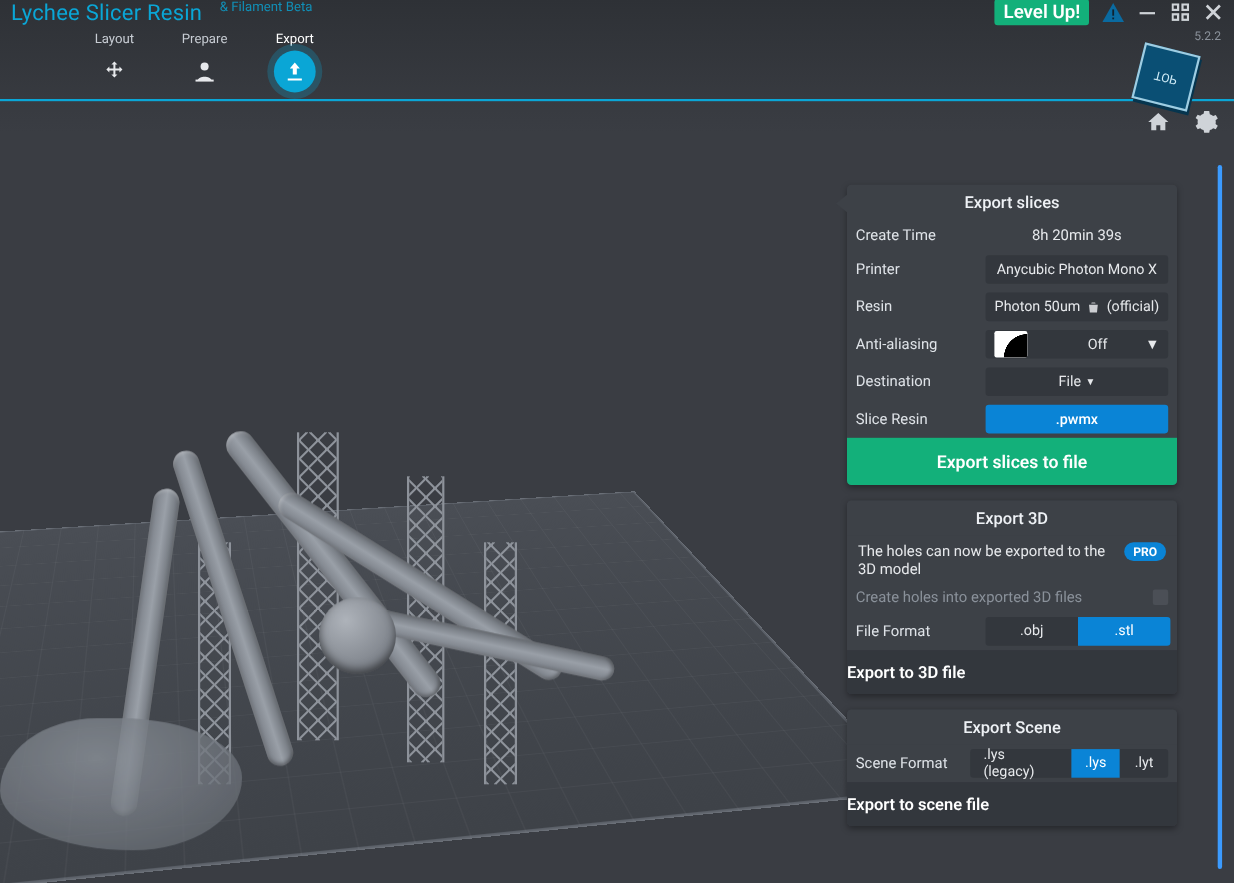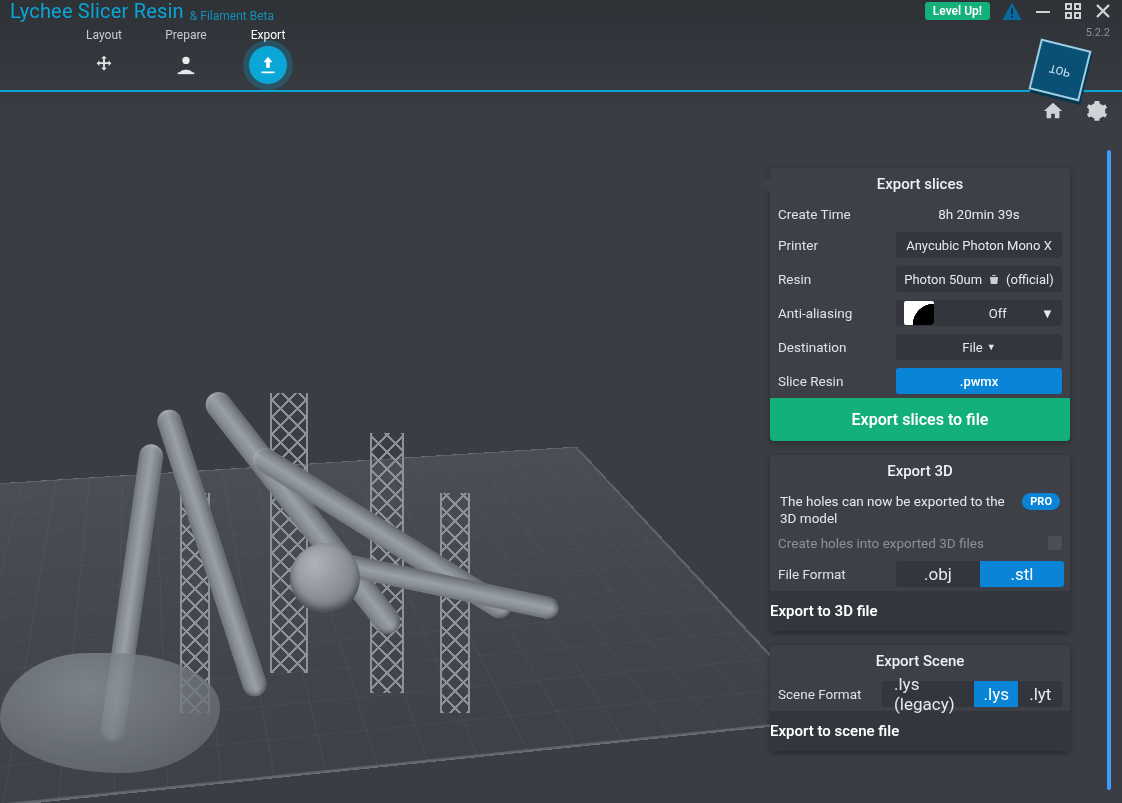--- a/index.html
+++ b/index.html
@@ -1,24 +1,24 @@
 <!DOCTYPE html>
 <html><head>
 <meta charset="utf-8">
 <style>
   * { box-sizing: border-box; margin: 0; padding: 0; font-family: -apple-system, BlinkMacSystemFont, "Segoe UI", Roboto, Arial, sans-serif; }
   html, body { width: 1122px; height: 803px; overflow: hidden; background: #3a3d43; color: #e7e9ec; }
   .app { position: relative; width: 100%; height: 100%; background: linear-gradient(#2e3136 0, #3a3d43 120px, #3a3d43 100%); }
   
   .titlebar { height: 22px; display:flex; align-items:center; padding:0 10px; }
-  .title-left { display:flex; align-items:flex-end; gap:6px; }
+  .title-left { display:flex; align-items:flex-start; gap:16px; }
   .title-app { font-size:20px; color:#0aa6d6; font-weight:400; letter-spacing:.2px; }
   .title-sub { font-size:12px; color:#0aa6d6; opacity:.8; }
   .title-right { margin-left:auto; display:flex; align-items:center; gap:12px; }
-  .levelup { background:#13b07a; color:#fff; font-size:12px; border-radius:3px; padding:2px 8px; font-weight:600; }
+  .levelup { background:#13b07a; color:#fff; font-size:17px; border-radius:3px; padding:2px 8px; font-weight:600; }
   .warn-icon svg { display:block; }
   .winbtn { width:18px; height:18px; display:flex; align-items:center; justify-content:center; color:#cfd3d8; }
   .version { position:absolute; right:12px; top:26px; font-size:11px; color:#8a919a; }
   
   .tabs { height:70px; display:flex; align-items:flex-end; gap:34px; padding-left:80px; position:relative; border-bottom:2px solid #0aa6d6; }
   .tab { display:flex; flex-direction:column; align-items:center; gap:4px; padding-bottom:6px; width:48px;justify-content:space-between; }
   .tab-label { font-size:12px; color:#c7ccd3; }
   .tab-icon { width:38px; height:38px; border-radius:50%; display:flex; align-items:center; justify-content:center; color:#e7e9ec; }
   .tab.active .tab-icon { background:#0aa6d6; box-shadow:0 0 0 6px rgba(10,166,214,.25); }
   .tab.active .tab-label { color:#fff; }
@@ -63,21 +63,21 @@
   .pill .caret{ margin-left:4px; }
   .pill.blue{ background:#0a84d6; color:#fff; font-weight:500; }
   .aa-thumb { width:30px; height:24px; background:#fff; position:relative; overflow:hidden; border-radius:2px; margin-right:auto; }
   .aa-thumb::after{ content:""; position:absolute; inset:0; background:radial-gradient(circle at 100% 100%, #000 55%, transparent 56%);} 
   .btn-main { background:#13b07a; color:#fff; text-align:center; font-size:16px; font-weight:600; padding:12px 0; cursor:pointer; }
   .btn-sub  { background:#33373d; color:#fff; text-align:left; font-size:15px; font-weight:600; padding:11px 0; cursor:pointer; }
   .muted { color:#8a919a; }
   .pro-badge{ background:#0a84d6; color:#fff; font-size:11px; font-weight:700; border-radius:10px; padding:2px 8px; }
   .checkbox{ width:14px; height:14px; background:#4b4f56; border-radius:2px; }
   .seg { display:flex; gap:0; }
-  .seg .opt{ background:#33373d; height:26px; min-width:56px; display:flex;align-items:center;justify-content:center; font-size:17px; padding:0 12px;}
+  .seg .opt{ background:#33373d; height:26px; min-width:56px; display:flex;align-items:center;justify-content:center; font-size:13px; padding:0 12px;}
   .seg .opt.active{ background:#0a84d6; color:#fff; }
   .seg .opt:first-child{border-top-left-radius:3px;border-bottom-left-radius:3px;}
   .seg .opt:last-child{border-top-right-radius:3px;border-bottom-right-radius:3px;}
   .panel .note{ padding:6px 10px 2px; font-size:13.5px; display:flex; align-items:flex-start; gap:8px;}
   .panel .note .txt{ flex:1; line-height:1.25; }
   .trash{opacity:.85}
   svg{display:block}
 </style>
 </head>
 <body>

